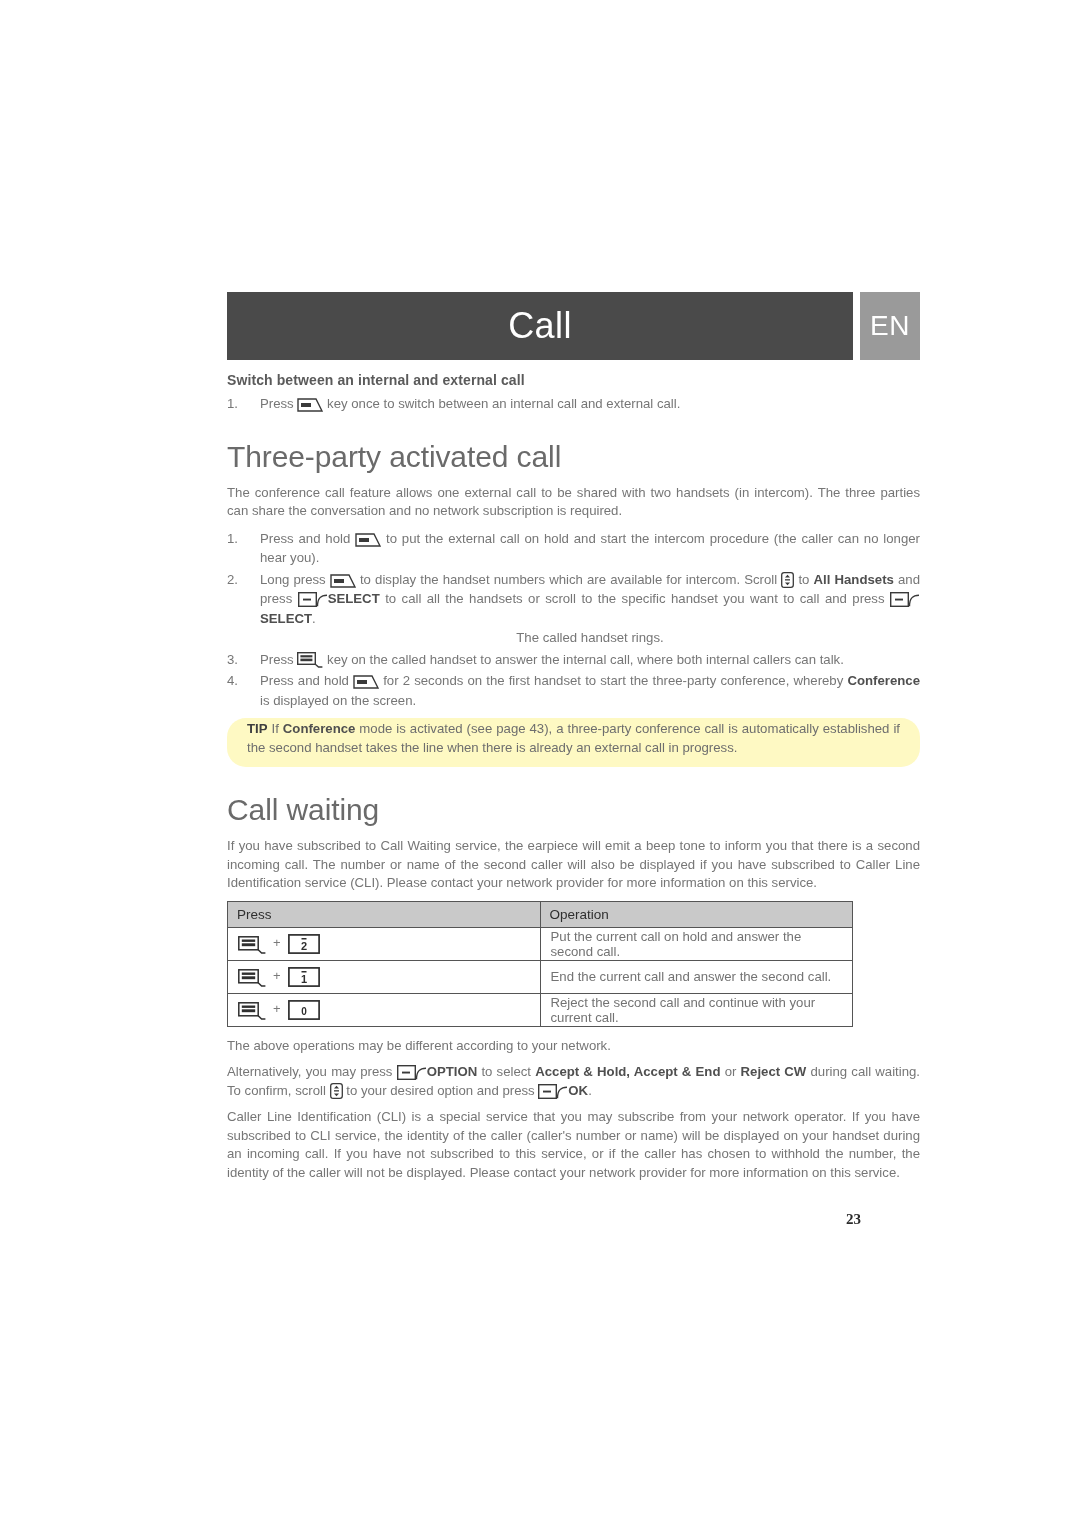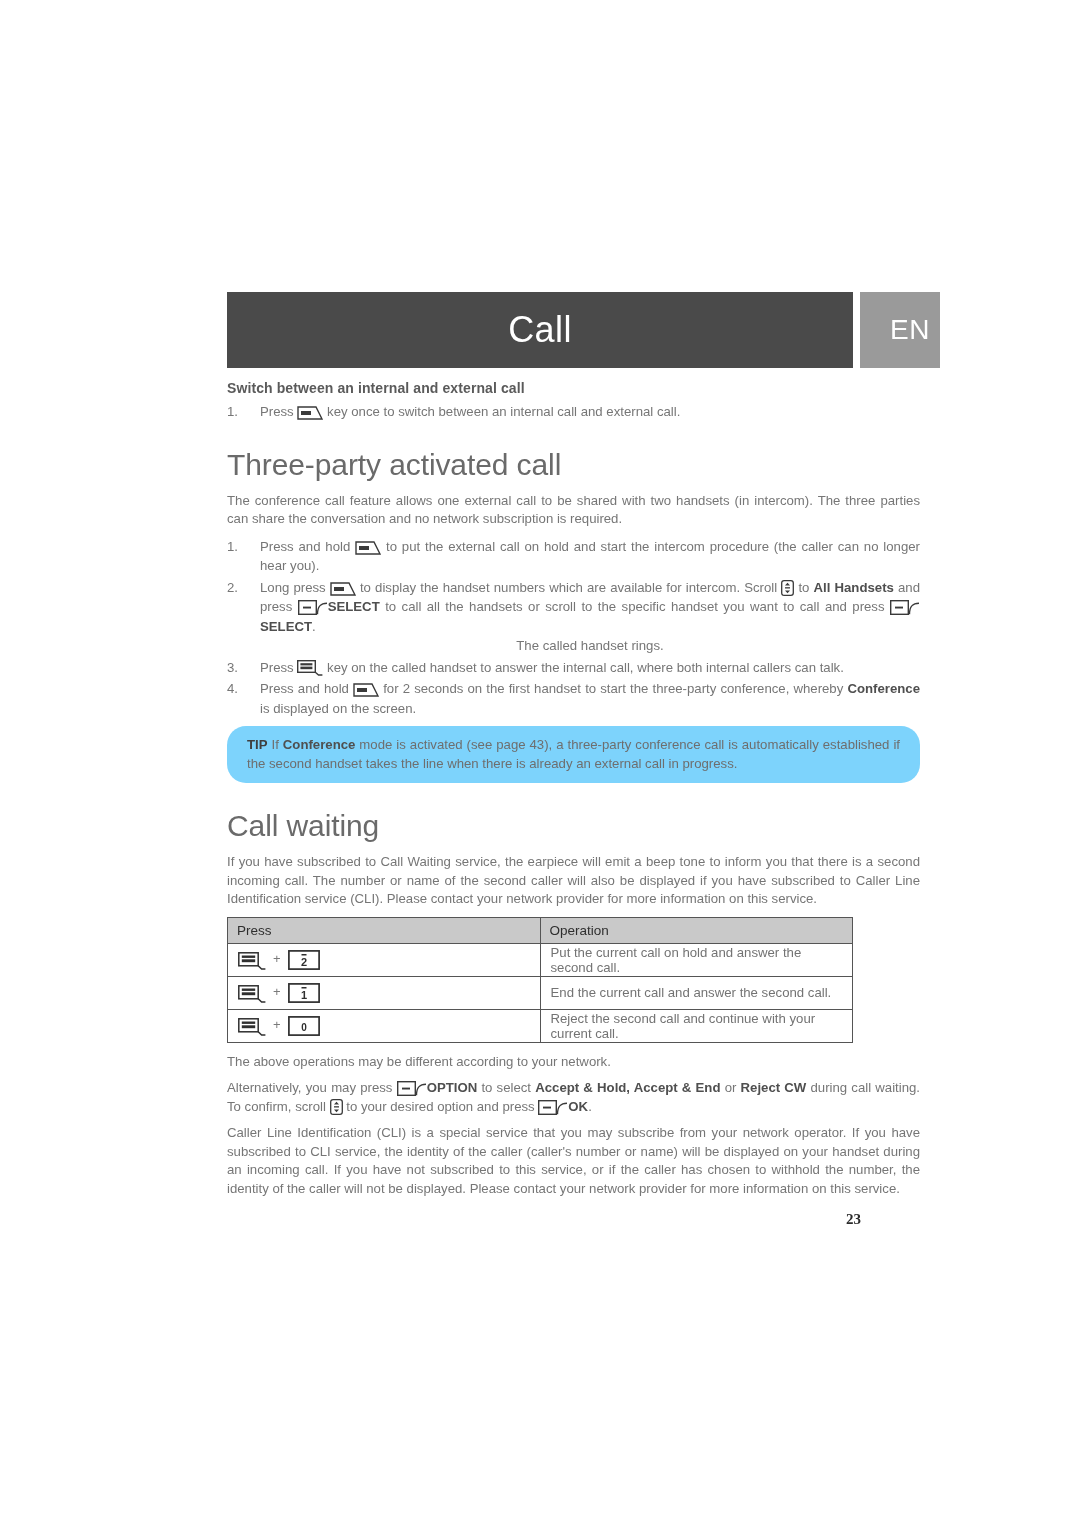--- a/index.html
+++ b/index.html
@@ -25,21 +25,21 @@
     position: absolute;
     left: 227px;
     top: 292px;
     width: 693px;
   }
 
   
   .header-row {
     display: flex;
     align-items: stretch;
-    height: 76px;
+    height: 68px;
   }
   .header-bar {
     flex: 0 0 626px;
     background: #4a4a4a;
     display: flex;
     align-items: center;
     justify-content: center;
   }
   .header-title {
     color: #ffffff;
@@ -47,21 +47,20 @@
     font-weight: 400;
     letter-spacing: 0.4px;
   }
   .header-gap { flex: 0 0 7px; }
   .header-lang {
     flex: 0 0 60px;
     background: #9a9a9a;
     display: flex;
     align-items: center;
     justify-content: center;
-    padding-left: 20px;
   }
   .header-lang span {
     color: #ffffff;
     font-size: 28px;
     font-weight: 400;
     letter-spacing: 0.5px;
   }
 
   
   h2.sub-heading {
@@ -119,23 +118,23 @@
   
   .ico {
     display: inline-block;
     vertical-align: -4px;
     line-height: 0;
   }
   .ico svg { display: block; }
 
   
   .tipbox {
-    background: #7dd3fc;
+    background: #fef9c3;
     border-radius: 19px;
-    padding: 9px 20px 10px 20px;
+    padding: 1px 20px 10px 20px;
     margin: 8px 0 0 0;
     font-size: 13.2px;
     line-height: 19px;
     color: #6e6e6e;
     text-align: justify;
   }
   .tipbox .tiplabel { font-weight: bold; color: #3f3f3f; }
 
   
   table.keytable {

